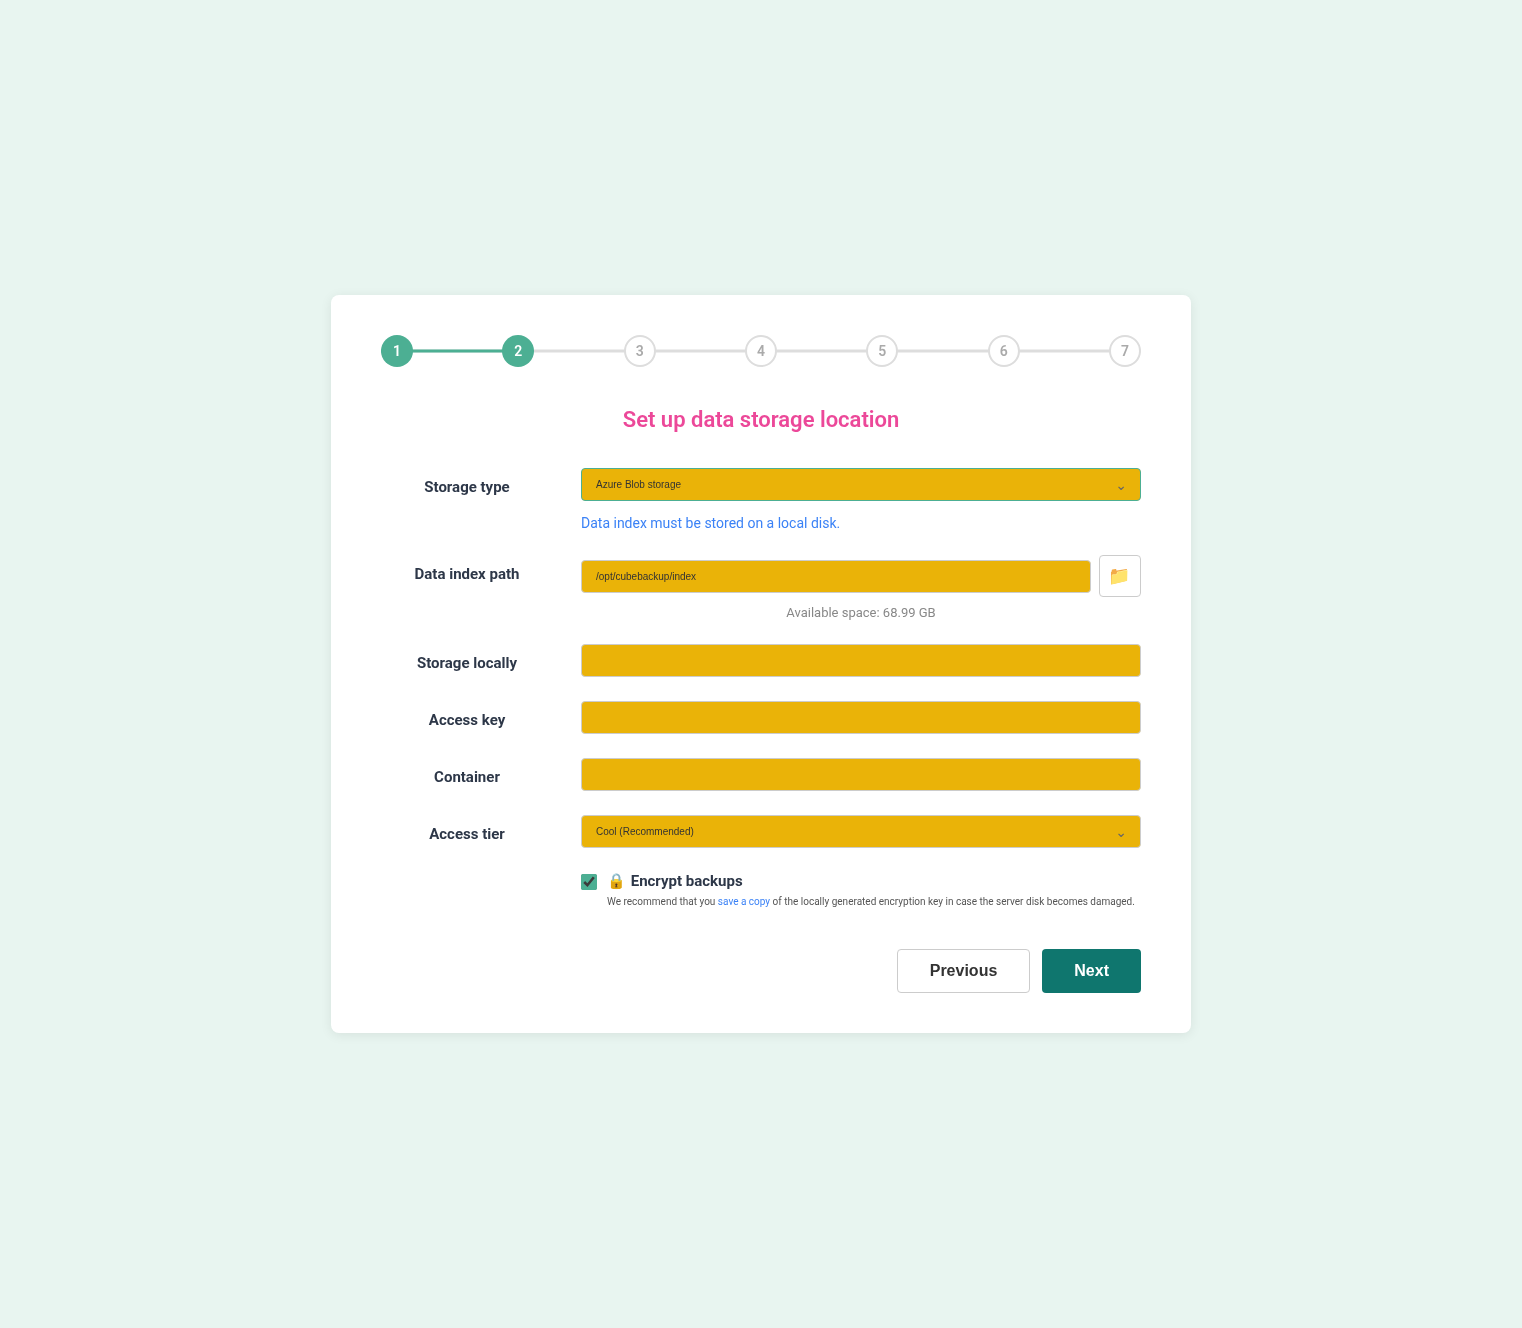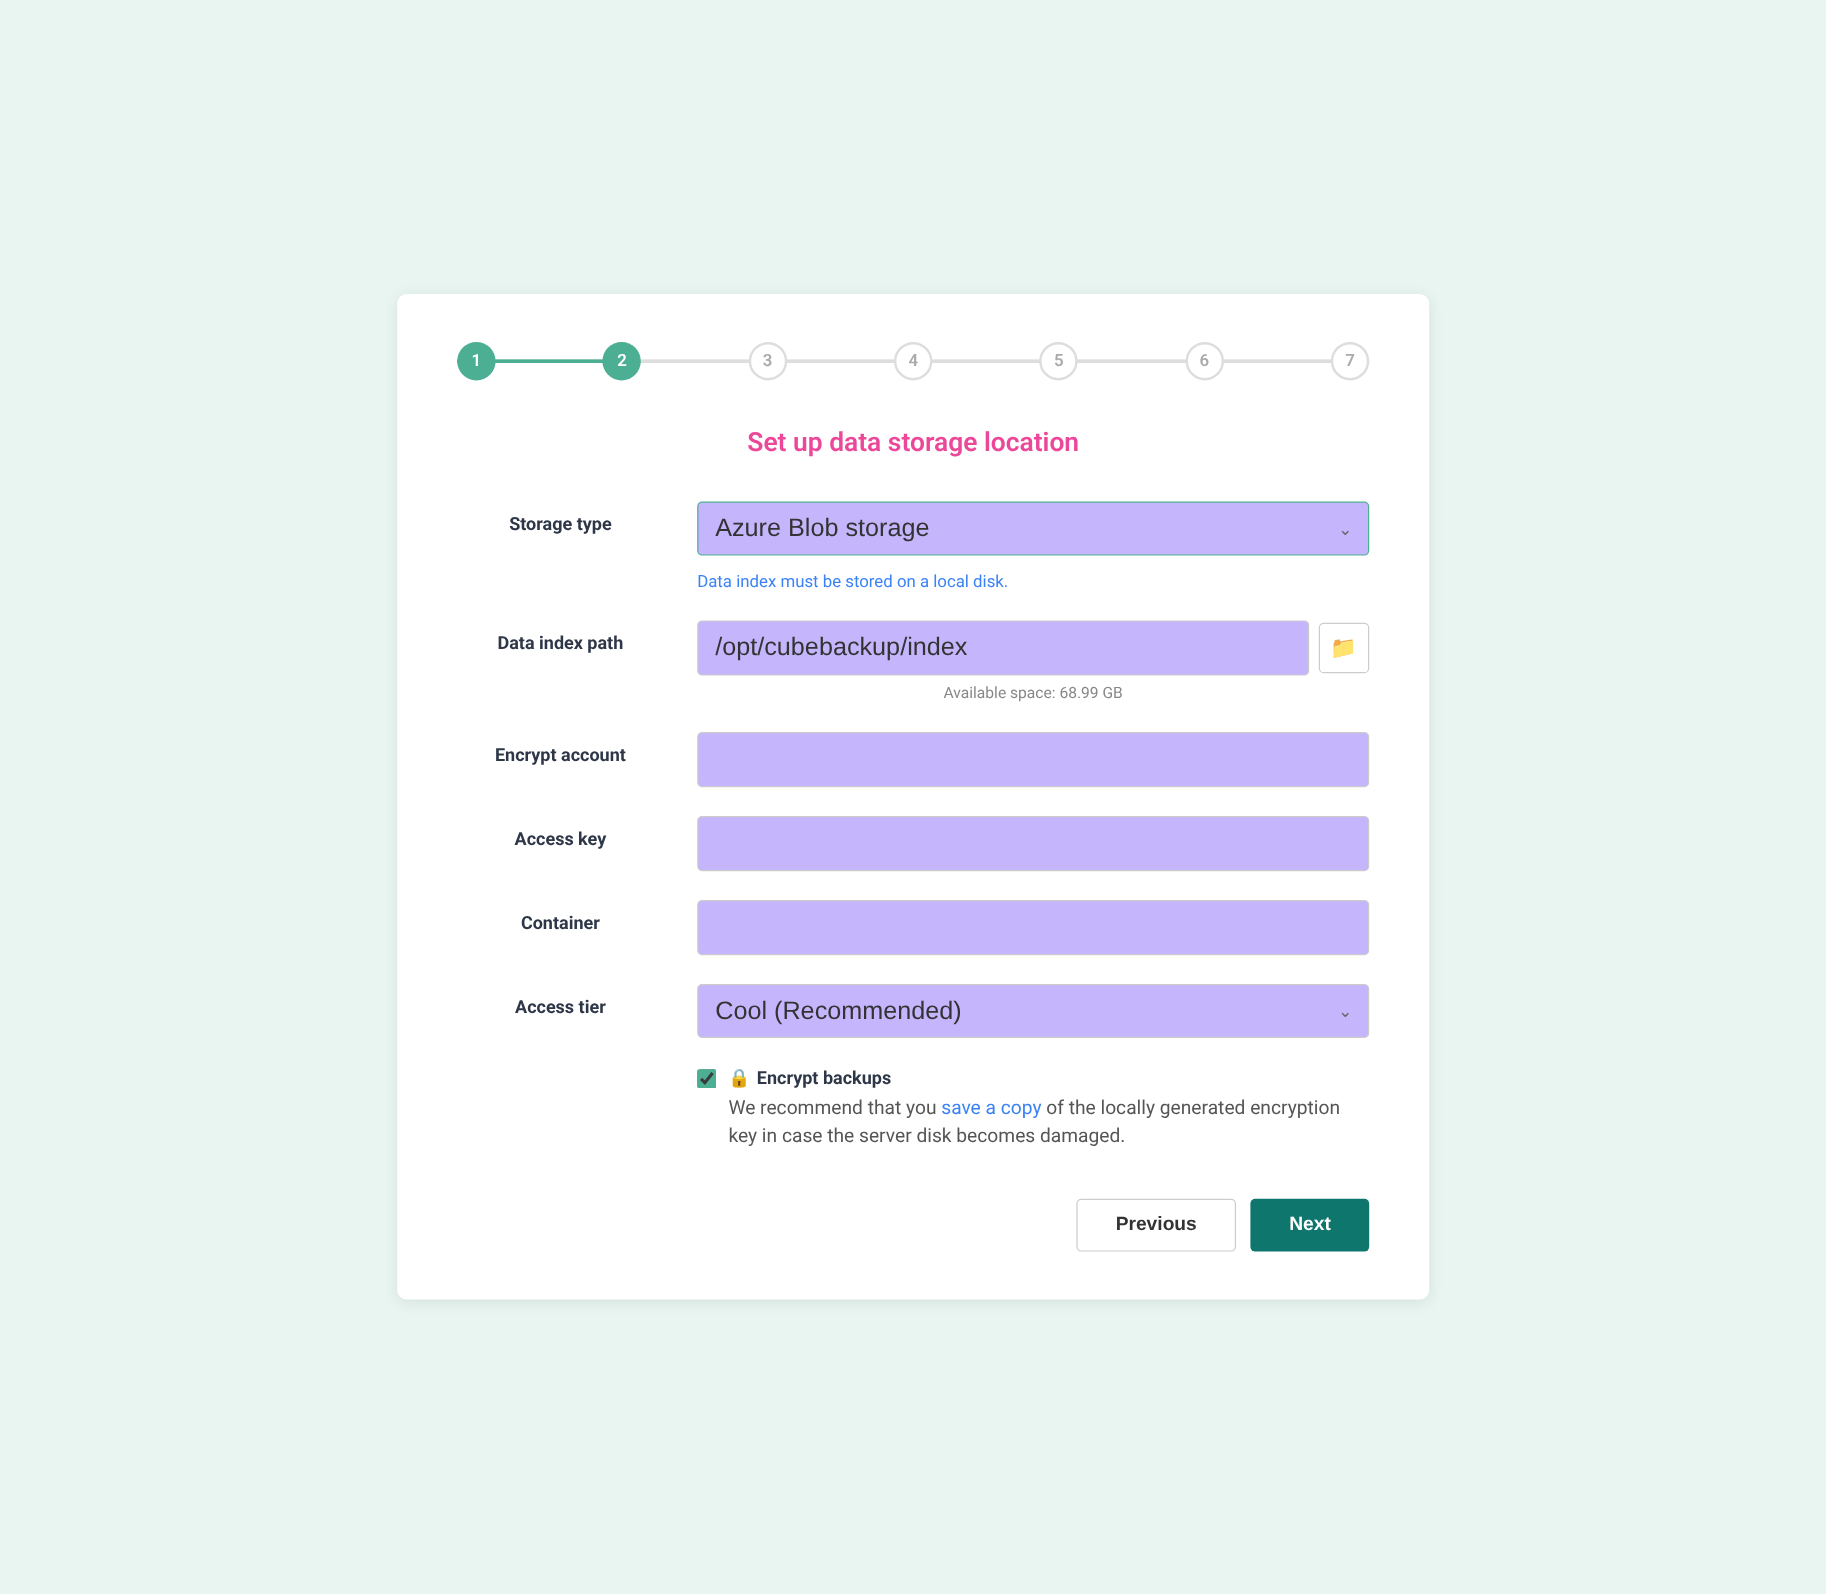--- a/index.html
+++ b/index.html
@@ -106,25 +106,25 @@
       text-align: center;
       padding-right: 28px;
     }
     .form-control-wrap {
       flex: 1;
     }
     .form-select,
     .form-input {
       width: 100%;
       padding: 10px 14px;
-      font-size: 21px;
+      font-size: 10px;
       border: 1.5px solid #ccc;
       border-radius: 4px;
       color: #333;
-      background: #c4b5fd;
+      background: #eab308;
       outline: none;
       appearance: none;
       -webkit-appearance: none;
     }
     .select-wrapper {
       position: relative;
     }
     .select-wrapper .chevron {
       position: absolute;
       right: 14px;
@@ -194,23 +194,24 @@
     }
     .encrypt-title {
       font-weight: 700;
       font-size: 15px;
       display: flex;
       align-items: center;
       gap: 5px;
       margin-bottom: 4px;
     }
     .encrypt-desc {
-      font-size: 16px;
+      font-size: 10px;
       color: #555;
       line-height: 1.5;
+      text-align: right;
     }
     .encrypt-desc a {
       color: #3b82f6;
       text-decoration: none;
     }
 
     
     .footer-buttons {
       display: flex;
       justify-content: flex-end;
@@ -296,21 +297,21 @@
         <input type="text" class="form-input" value="/opt/cubebackup/index" style="">
         <button class="folder-btn">
           <span>📁</span>
         </button>
       </div>
       <div class="hint-text">Available space: 68.99 GB</div>
     </div>
   </div>
 
   <div class="form-row">
-    <div class="form-label">Encrypt account</div>
+    <div class="form-label">Storage locally</div>
     <div class="form-control-wrap">
       <input type="text" class="form-input" value="" style="">
     </div>
   </div>
 
   <div class="form-row">
     <div class="form-label">Access key</div>
     <div class="form-control-wrap">
       <input type="text" class="form-input" value="" style="">
     </div>

